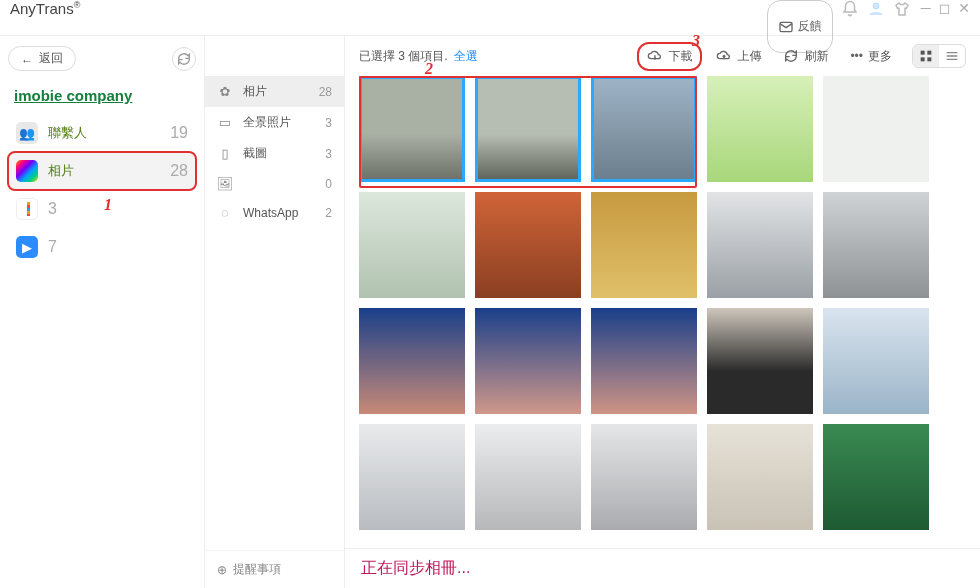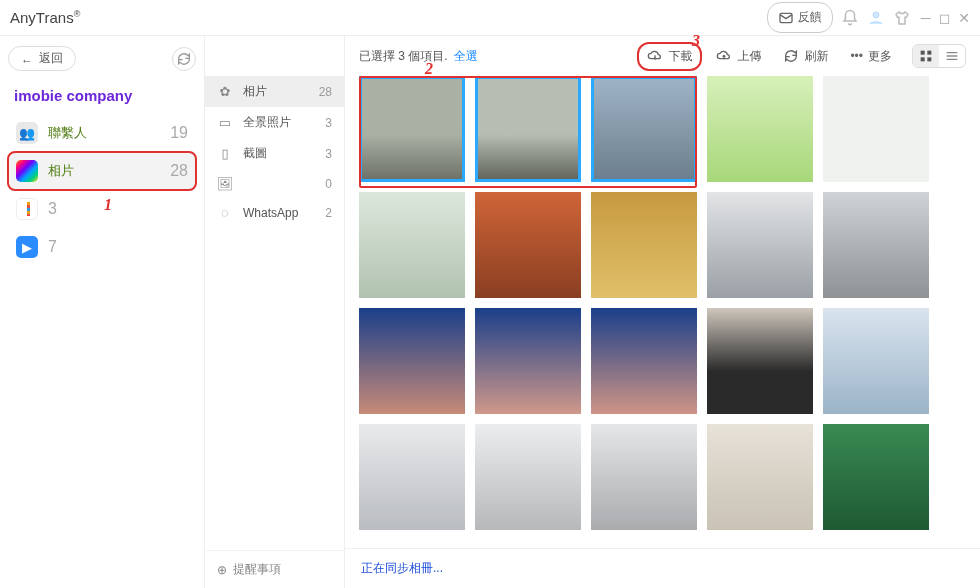--- a/index.html
+++ b/index.html
@@ -1,36 +1,36 @@
 <!DOCTYPE html>
 <html><head>
 <meta charset="utf-8">
 <style>
 * { margin: 0; padding: 0; box-sizing: border-box; }
 body { font-family: -apple-system, "Segoe UI", Arial, sans-serif; font-size: 13px; color: #333; background: #fff; width: 980px; height: 588px; overflow: hidden; position: relative; }
 
 
-.titlebar { height: 36px; display: flex; align-items: center; padding: 0 10px; border-bottom: 1px solid #eee; }
+.titlebar { height: 36px; display: flex; align-items: flex-start; padding: 0 10px; border-bottom: 1px solid #eee; }
 .app-title { font-size: 15px; color: #444; }
 .app-title sup { font-size: 9px; }
 .titlebar .spacer { flex: 1; }
 .tb-btn { display: inline-flex; align-items: center; gap: 4px; color: #888; margin-left: 8px; cursor: pointer; }
-.feedback { border: 1px solid #ccc; border-radius: 14px; padding: 6px 10px; font-size: 12px; color: #666; }
+.feedback { border: 1px solid #ccc; border-radius: 14px; padding: 17px 10px; font-size: 12px; color: #666; }
 .win-controls { display: flex; align-items: center; gap: 8px; margin-left: 10px; color: #aaa; }
 .win-controls span { cursor: pointer; font-size: 14px; }
 
 
 .main { display: flex; height: calc(588px - 36px); }
 
 
 .sidebar { width: 205px; border-right: 1px solid #eee; padding: 10px 8px; display: flex; flex-direction: column; }
 .sb-top { display: flex; align-items: center; justify-content: space-between; margin-bottom: 14px; }
 .back-btn { border: 1px solid #ddd; border-radius: 14px; padding: 3px 12px; display: inline-flex; align-items: center; gap: 6px; font-size: 12px; color: #555; cursor: pointer; }
 .refresh-circle { width: 24px; height: 24px; border: 1px solid #ddd; border-radius: 50%; display: flex; align-items: center; justify-content: center; color: #999; cursor: pointer; }
-.account { font-size: 15px; font-weight: 600; color: #6d28d9; margin: 2px 6px 10px; }
+.account { font-size: 15px; font-weight: 600; color: #15803d; margin: 2px 6px 10px; text-decoration: underline; }
 .sb-item { display: flex; align-items: center; padding: 8px 8px; border-radius: 7px; cursor: pointer; position: relative; }
 .sb-item .icon { width: 22px; height: 22px; border-radius: 5px; display: flex; align-items: center; justify-content: center; margin-right: 10px; font-size: 13px; color: #fff; }
 .sb-item .label { flex: 1; color: #4d7c0f; }
 .sb-item .count { color: #aaa; font-size: 16px; }
 .sb-item.selected { background: #f3f3f3; }
 .sb-item.hl { outline: 2px solid #e03030; outline-offset: -1px; }
 
 .ic-contacts { background: #e8e8e8; color: #888; }
 .ic-calendar { background: #fff; border: 1px solid #ddd; color: #d33; font-size: 11px; }
 .ic-photos { background: linear-gradient(135deg,#ff8a00,#ff0080,#7000ff,#00a2ff,#00d080,#ffe000); }
@@ -63,21 +63,21 @@
 .view-toggle span.on { background: #eee; color: #555; }
 
 .step { position: absolute; color: #e03030; font-style: italic; font-weight: bold; font-size: 16px; font-family: "Times New Roman", serif; pointer-events: none; }
 
 .grid-wrap { flex: 1; overflow: auto; padding: 0 14px 0 14px; position: relative; }
 .sel-box { position: absolute; top: 0; left: 14px; width: 338px; height: 112px; border: 2px solid #e03030; border-radius: 2px; pointer-events: none; }
 .grid { display: grid; grid-template-columns: repeat(5, 106px); gap: 10px; }
 .thumb { width: 106px; height: 106px; background: #e9e9e9; background-size: cover; background-position: center; cursor: pointer; }
 .thumb.sel { outline: 3px solid #2aa9ff; outline-offset: -3px; }
 
-.footer { height: 40px; display: flex; align-items: center; padding: 0 16px; border-top: 1px solid #eee; color: #1d4ed8; font-size: 12px; }
+.footer { height: 40px; display: flex; align-items: center; padding: 0 16px; border-top: 1px solid #eee; color: #be185d; font-size: 16px; }
 
 
 .svg16 { width: 16px; height: 16px; }
 .svg18 { width: 18px; height: 18px; }
 </style>
 </head>
 <body>
 
 <div class="titlebar">
   <span class="app-title">

